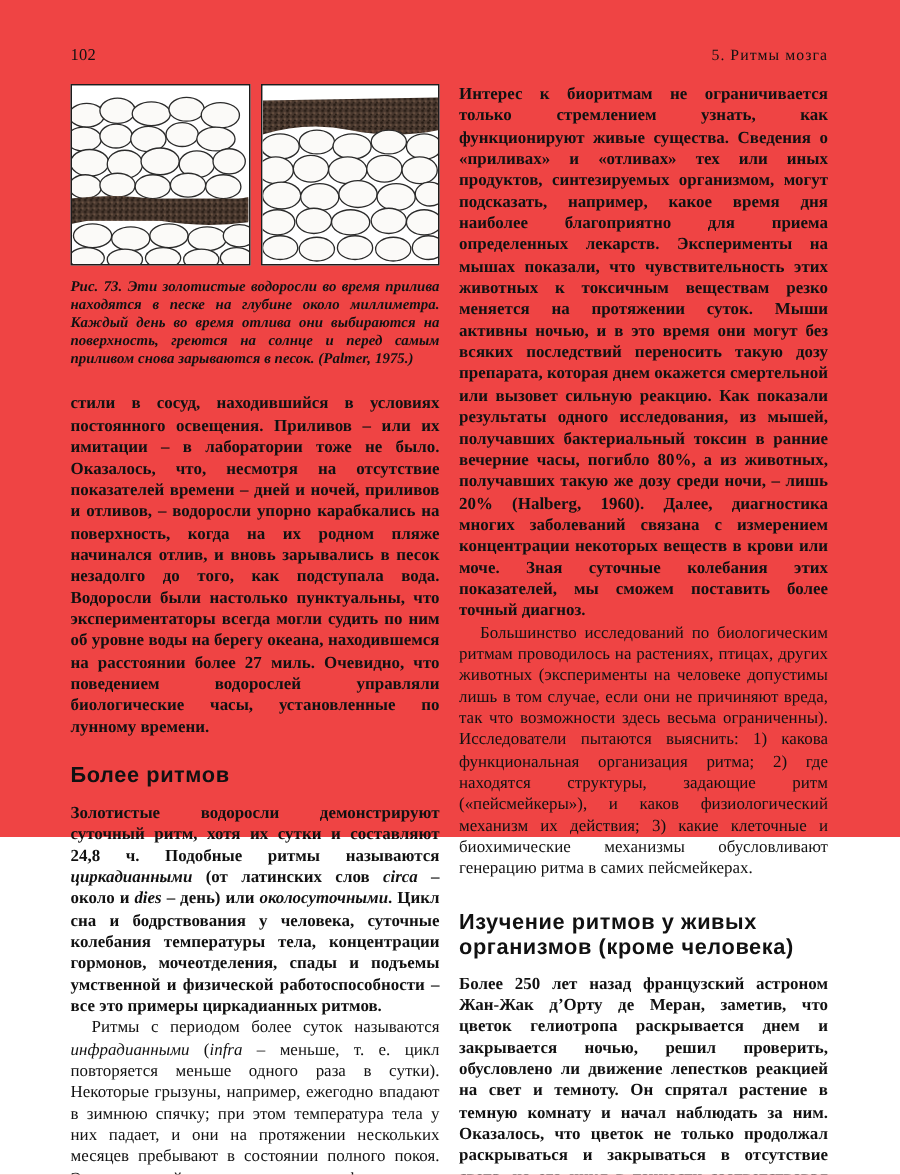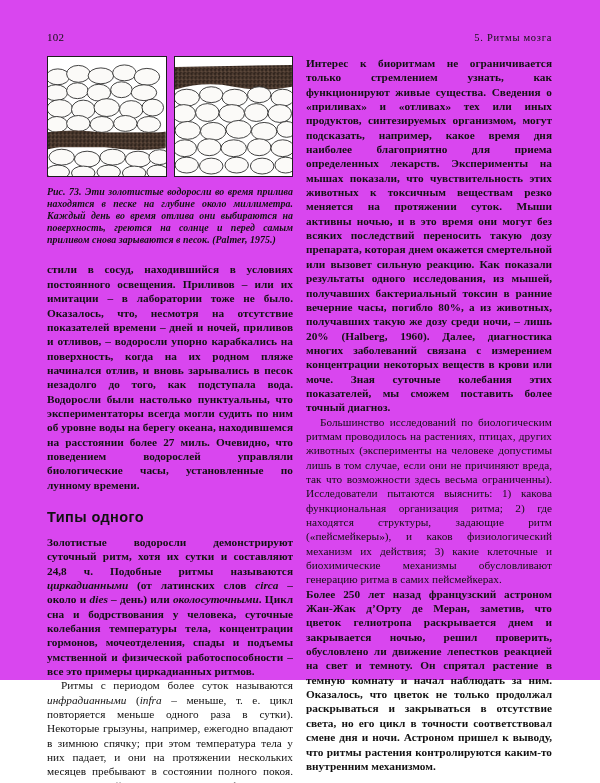--- a/index.html
+++ b/index.html
@@ -12,22 +12,22 @@
     height: 783px;
     position: relative;
     font-family: "Liberation Serif", "DejaVu Serif", serif;
     color: #111111;
     overflow: hidden;
   }
   .page {
     position: absolute;
     left: 0; top: 0;
     width: 600px;
-    height: 680px;
-    background: #d946ef;
+    height: 558px;
+    background: #ef4444;
   }
 
   
   .running-head {
     position: absolute;
     left: 47px;
     top: 31px;
     width: 505px;
     height: 14px;
     display: flex;
@@ -227,30 +227,31 @@
             </svg>
           </div>
 
         </div>
 
         <p class="fig-caption"><span class="lbl">Рис. 73.</span><span> Эти золотистые водоросли во время прилива находятся в песке на глубине около миллиметра. Каждый день во время отлива они выбираются на поверхность, греются на солнце и перед самым приливом снова зарываются в песок. (Palmer, 1975.)</span></p>
       </div>
 
       <p class="body noindent">стили в сосуд, находившийся в условиях постоянного освещения. Приливов – или их имитации – в лаборатории тоже не было. Оказалось, что, несмотря на отсутствие показателей времени – дней и ночей, приливов и отливов, – водоросли упорно карабкались на поверхность, когда на их родном пляже начинался отлив, и вновь зарывались в песок незадолго до того, как подступала вода. Водоросли были настолько пунктуальны, что экспериментаторы всегда могли судить по ним об уровне воды на берегу океана, находившемся на расстоянии более 27 миль. Очевидно, что поведением водорослей управляли биологические часы, установленные по лунному времени.</p>
 
-      <h2 class="section">Типы одного</h2>
+      <h2 class="section">Более ритмов</h2>
 
       <p class="body noindent" id="lp1"><span>Золотистые водоросли демонстрируют суточный ритм, хотя их сутки и составляют 24,8 ч. Подобные ритмы называются </span><i class="term">циркадианными</i><span> (от латинских слов </span><i class="term">circa</i><span> – около и </span><i class="term">dies</i><span> – день) или </span><i class="term">околосуточными</i><span>. Цикл сна и бодрствования у человека, суточные колебания температуры тела, концентрации гормонов, мочеотделения, спады и подъемы умственной и физической работоспособности – все это примеры циркадианных ритмов.</span></p>
       <p class="body" id="lp2"><span>Ритмы с периодом более суток называются </span><i class="term">инфрадианными</i><span> (</span><i class="term">infra</i><span> – меньше, т. е. цикл повторяется меньше одного раза в сутки). Некоторые грызуны, например, ежегодно впадают в зимнюю спячку; при этом температура тела у них падает, и они на протяжении нескольких месяцев пребывают в состоянии полного покоя. Этот годичный цикл относится к инфрадианным ритмам, так же как, например, менструальные циклы у женщин.</span></p>
 
     </div>
 
     <div class="col col-right">
       <p class="body noindent" style="text-indent:14px;">Интерес к биоритмам не ограничивается только стремлением узнать, как функционируют живые существа. Сведения о «приливах» и «отливах» тех или иных продуктов, синтезируемых организмом, могут подсказать, например, какое время дня наиболее благоприятно для приема определенных лекарств. Эксперименты на мышах показали, что чувствительность этих животных к токсичным веществам резко меняется на протяжении суток. Мыши активны ночью, и в это время они могут без всяких последствий переносить такую дозу препарата, которая днем окажется смертельной или вызовет сильную реакцию. Как показали результаты одного исследования, из мышей, получавших бактериальный токсин в ранние вечерние часы, погибло 80%, а из животных, получавших такую же дозу среди ночи, – лишь 20% (Halberg, 1960). Далее, диагностика многих заболеваний связана с измерением концентрации некоторых веществ в крови или моче. Зная суточные колебания этих показателей, мы сможем поставить более точный диагноз.</p>
       <p class="body">Большинство исследований по биологическим ритмам проводилось на растениях, птицах, других животных (эксперименты на человеке допустимы лишь в том случае, если они не причиняют вреда, так что возможности здесь весьма ограниченны). Исследователи пытаются выяснить: 1) какова функциональная организация ритма; 2) где находятся структуры, задающие ритм («пейсмейкеры»), и каков физиологический механизм их действия; 3) какие клеточные и биохимические механизмы обусловливают генерацию ритма в самих пейсмейкерах.</p>
 
+      <h2 class="section tight">Изучение ритмов у живых организмов (кроме человека)</h2>
 
       <p class="body noindent">Более 250 лет назад французский астроном Жан-Жак д’Орту де Меран, заметив, что цветок гелиотропа раскрывается днем и закрывается ночью, решил проверить, обусловлено ли движение лепестков реакцией на свет и темноту. Он спрятал растение в темную комнату и начал наблюдать за ним. Оказалось, что цветок не только продолжал раскрываться и закрываться в отсутствие света, но его цикл в точности соответствовал смене дня и ночи. Астроном пришел к выводу, что ритмы растения контролируются каким-то внутренним механизмом.</p>
 
     </div>
 
   </div>
 </div>
 
 </body></html>

